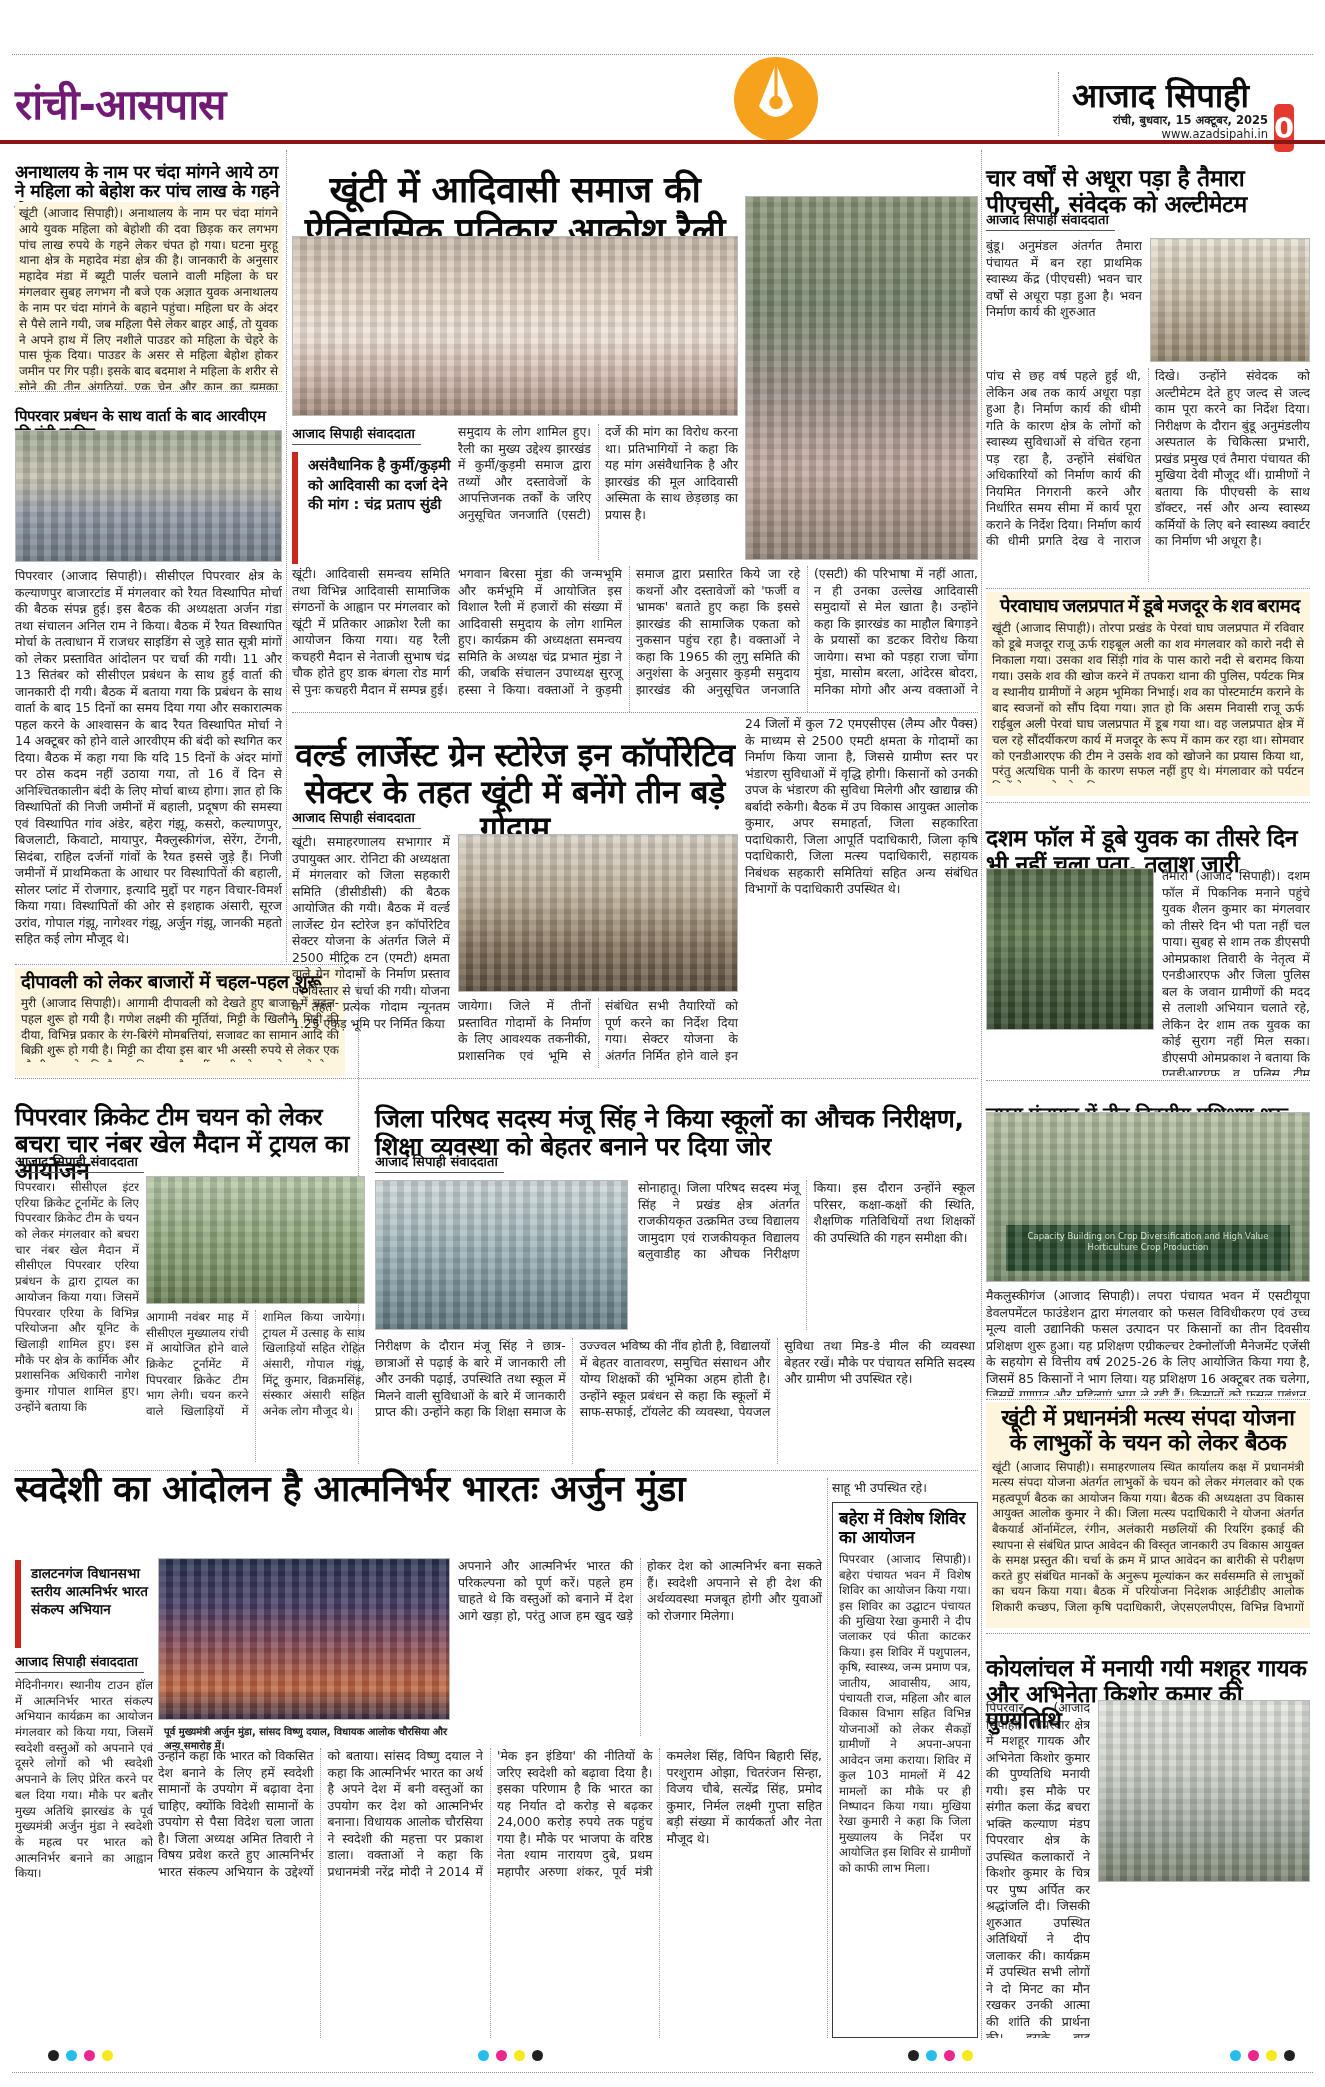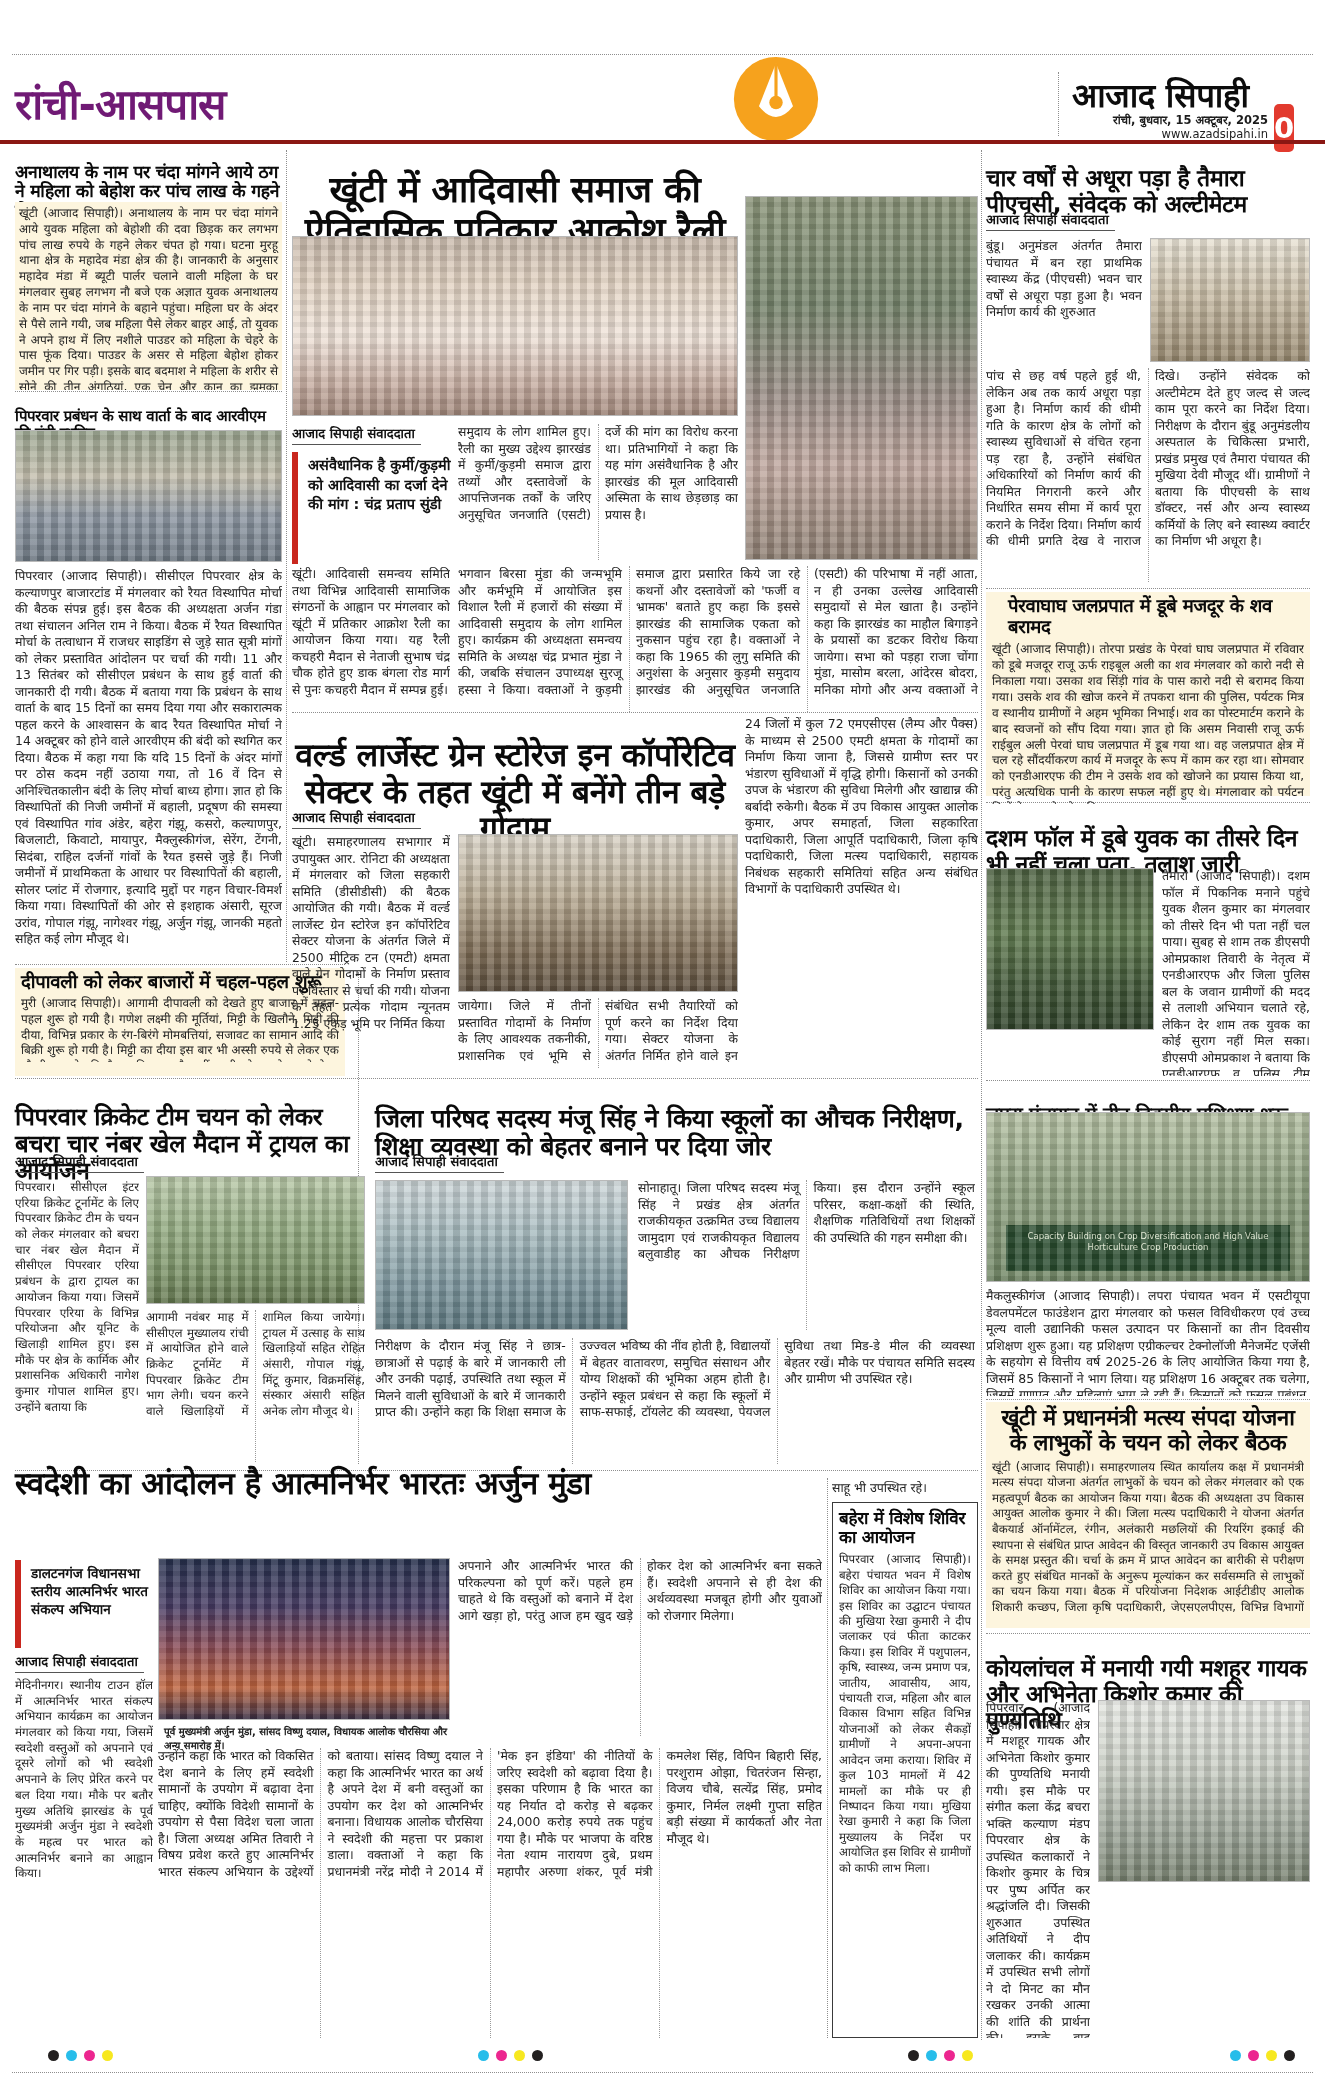--- a/index.html
+++ b/index.html
@@ -134,21 +134,21 @@
   <section>
     <h2 class="abs headline" style="left:375px;top:1084px;width:600px;font-size:25px;">जिला परिषद सदस्य मंजू सिंह ने किया स्कूलों का औचक निरीक्षण, शिक्षा व्यवस्था को बेहतर बनाने पर दिया जोर</h2>
     <div class="abs byline" style="left:375px;top:1152px;">आजाद सिपाही संवाददाता</div>
     <div class="photo ph-school" style="left:375px;top:1180px;width:253px;height:150px;"></div>
     <div class="abs body-text cols-2" style="left:638px;top:1180px;width:337px;height:150px;">सोनाहातू। जिला परिषद सदस्य मंजू सिंह ने प्रखंड क्षेत्र अंतर्गत राजकीयकृत उत्क्रमित उच्च विद्यालय जामुदाग एवं राजकीयकृत विद्यालय बलुवाडीह का औचक निरीक्षण किया। इस दौरान उन्होंने स्कूल परिसर, कक्षा-कक्षों की स्थिति, शैक्षणिक गतिविधियों तथा शिक्षकों की उपस्थिति की गहन समीक्षा की।</div>
     <div class="abs body-text cols-3" style="left:375px;top:1338px;width:600px;height:126px;">निरीक्षण के दौरान मंजू सिंह ने छात्र-छात्राओं से पढ़ाई के बारे में जानकारी ली और उनकी पढ़ाई, उपस्थिति तथा स्कूल में मिलने वाली सुविधाओं के बारे में जानकारी प्राप्त की। उन्होंने कहा कि शिक्षा समाज के उज्ज्वल भविष्य की नींव होती है, विद्यालयों में बेहतर वातावरण, समुचित संसाधन और योग्य शिक्षकों की भूमिका अहम होती है। उन्होंने स्कूल प्रबंधन से कहा कि स्कूलों में साफ-सफाई, टॉयलेट की व्यवस्था, पेयजल सुविधा तथा मिड-डे मील की व्यवस्था बेहतर रखें। मौके पर पंचायत समिति सदस्य और ग्रामीण भी उपस्थित रहे।</div>
     <div class="abs body-text" style="left:832px;top:1480px;width:146px;height:16px;">साहू भी उपस्थित रहे।</div>
   </section>
 
   <section>
-    <h1 class="abs headline" style="left:15px;top:1445px;width:808px;font-size:31px;">स्वदेशी का आंदोलन है आत्मनिर्भर भारतः अर्जुन मुंडा</h1>
+    <h1 class="abs headline" style="left:15px;top:1445px;width:808px;font-size:36px;">स्वदेशी का आंदोलन है आत्मनिर्भर भारतः अर्जुन मुंडा</h1>
     <div class="abs quote-box" style="left:15px;top:1560px;width:122px;height:80px;font-size:13.5px;">डालटनगंज विधानसभा स्तरीय आत्मनिर्भर भारत संकल्प अभियान</div>
     <div class="abs byline" style="left:15px;top:1652px;">आजाद सिपाही संवाददाता</div>
     <div class="abs body-text" style="left:15px;top:1678px;width:138px;height:360px;font-size:11.8px;">मेदिनीनगर। स्थानीय टाउन हॉल में आत्मनिर्भर भारत संकल्प अभियान कार्यक्रम का आयोजन मंगलवार को किया गया, जिसमें स्वदेशी वस्तुओं को अपनाने एवं दूसरे लोगों को भी स्वदेशी अपनाने के लिए प्रेरित करने पर बल दिया गया। मौके पर बतौर मुख्य अतिथि झारखंड के पूर्व मुख्यमंत्री अर्जुन मुंडा ने स्वदेशी के महत्व पर भारत को आत्मनिर्भर बनाने का आह्वान किया।</div>
     <div class="photo ph-hall" style="left:158px;top:1558px;width:292px;height:162px;"></div>
     <div class="abs caption" style="left:164px;top:1724px;width:292px;">पूर्व मुख्यमंत्री अर्जुन मुंडा, सांसद विष्णु दयाल, विधायक आलोक चौरसिया और अन्य समारोह में।</div>
     <div class="abs body-text cols-2" style="left:458px;top:1558px;width:364px;height:178px;">अपनाने और आत्मनिर्भर भारत की परिकल्पना को पूर्ण करें। पहले हम चाहते थे कि वस्तुओं को बनाने में देश आगे खड़ा हो, परंतु आज हम खुद खड़े होकर देश को आत्मनिर्भर बना सकते हैं। स्वदेशी अपनाने से ही देश की अर्थव्यवस्था मजबूत होगी और युवाओं को रोजगार मिलेगा।</div>
     <div class="abs body-text cols-4" style="left:158px;top:1748px;width:664px;height:290px;">उन्होंने कहा कि भारत को विकसित देश बनाने के लिए हमें स्वदेशी सामानों के उपयोग में बढ़ावा देना चाहिए, क्योंकि विदेशी सामानों के उपयोग से पैसा विदेश चला जाता है। जिला अध्यक्ष अमित तिवारी ने विषय प्रवेश करते हुए आत्मनिर्भर भारत संकल्प अभियान के उद्देश्यों को बताया। सांसद विष्णु दयाल ने कहा कि आत्मनिर्भर भारत का अर्थ है अपने देश में बनी वस्तुओं का उपयोग कर देश को आत्मनिर्भर बनाना। विधायक आलोक चौरसिया ने स्वदेशी की महत्ता पर प्रकाश डाला। वक्ताओं ने कहा कि प्रधानमंत्री नरेंद्र मोदी ने 2014 में 'मेक इन इंडिया' की नीतियों के जरिए स्वदेशी को बढ़ावा दिया है। इसका परिणाम है कि भारत का यह निर्यात दो करोड़ से बढ़कर 24,000 करोड़ रुपये तक पहुंच गया है। मौके पर भाजपा के वरिष्ठ नेता श्याम नारायण दुबे, प्रथम महापौर अरुणा शंकर, पूर्व मंत्री कमलेश सिंह, विपिन बिहारी सिंह, परशुराम ओझा, चितरंजन सिन्हा, विजय चौबे, सत्येंद्र सिंह, प्रमोद कुमार, निर्मल लक्ष्मी गुप्ता सहित बड़ी संख्या में कार्यकर्ता और नेता मौजूद थे।</div>
   </section>
 
   <section>
@@ -161,21 +161,21 @@
   <section>
     <h2 class="abs headline" style="left:986px;top:146px;width:324px;font-size:23px;">चार वर्षों से अधूरा पड़ा है तैमारा पीएचसी, संवेदक को अल्टीमेटम</h2>
     <div class="abs byline" style="left:986px;top:210px;">आजाद सिपाही संवाददाता</div>
     <div class="abs body-text" style="left:986px;top:238px;width:156px;height:124px;">बुंडू। अनुमंडल अंतर्गत तैमारा पंचायत में बन रहा प्राथमिक स्वास्थ्य केंद्र (पीएचसी) भवन चार वर्षों से अधूरा पड़ा हुआ है। भवन निर्माण कार्य की शुरुआत</div>
     <div class="photo ph-phc" style="left:1150px;top:238px;width:160px;height:124px;"></div>
     <div class="abs body-text cols-2" style="left:986px;top:368px;width:324px;height:214px;">पांच से छह वर्ष पहले हुई थी, लेकिन अब तक कार्य अधूरा पड़ा हुआ है। निर्माण कार्य की धीमी गति के कारण क्षेत्र के लोगों को स्वास्थ्य सुविधाओं से वंचित रहना पड़ रहा है, उन्होंने संबंधित अधिकारियों को निर्माण कार्य की नियमित निगरानी करने और निर्धारित समय सीमा में कार्य पूरा कराने के निर्देश दिया। निर्माण कार्य की धीमी प्रगति देख वे नाराज दिखे। उन्होंने संवेदक को अल्टीमेटम देते हुए जल्द से जल्द काम पूरा करने का निर्देश दिया। निरीक्षण के दौरान बुंडू अनुमंडलीय अस्पताल के चिकित्सा प्रभारी, प्रखंड प्रमुख एवं तैमारा पंचायत की मुखिया देवी मौजूद थीं। ग्रामीणों ने बताया कि पीएचसी के साथ डॉक्टर, नर्स और अन्य स्वास्थ्य कर्मियों के लिए बने स्वास्थ्य क्वार्टर का निर्माण भी अधूरा है।</div>
   </section>
 
   <section>
     <div class="abs cream" style="left:986px;top:592px;width:312px;height:196px;padding:4px 6px;">
-      <h3 class="headline" style="font-size:18.5px;margin:0 0 4px 16px;">पेरवाघाघ जलप्रपात में डूबे मजदूर के शव बरामद</h3>
+      <h3 class="headline" style="font-size:18.5px;margin:0 0 4px 8px;font-family:Liberation Serif, serif;">पेरवाघाघ जलप्रपात में डूबे मजदूर के शव बरामद</h3>
       <div class="body-text" style="font-size:12px;height:162px;">खूंटी (आजाद सिपाही)। तोरपा प्रखंड के पेरवां घाघ जलप्रपात में रविवार को डूबे मजदूर राजू ऊर्फ राइबूल अली का शव मंगलवार को कारो नदी से निकाला गया। उसका शव सिंड़ी गांव के पास कारो नदी से बरामद किया गया। उसके शव की खोज करने में तपकरा थाना की पुलिस, पर्यटक मित्र व स्थानीय ग्रामीणों ने अहम भूमिका निभाई। शव का पोस्टमार्टम कराने के बाद स्वजनों को सौंप दिया गया। ज्ञात हो कि असम निवासी राजू ऊर्फ राईबुल अली पेरवां घाघ जलप्रपात में डूब गया था। वह जलप्रपात क्षेत्र में चल रहे सौंदर्यीकरण कार्य में मजदूर के रूप में काम कर रहा था। सोमवार को एनडीआरएफ की टीम ने उसके शव को खोजने का प्रयास किया था, परंतु अत्यधिक पानी के कारण सफल नहीं हुए थे। मंगलावार को पर्यटन मित्रों ने शव को खोज निकाला।</div>
     </div>
   </section>
 
   <section>
     <h2 class="abs headline" style="left:986px;top:806px;width:324px;font-size:23px;">दशम फॉल में डूबे युवक का तीसरे दिन भी नहीं चला पता, तलाश जारी</h2>
     <div class="abs" style="left:986px;top:868px;width:324px;height:208px;">
       <div class="ph-forest" style="float:left;position:relative;width:168px;height:162px;margin:0 8px 4px 0;border:1px solid #b9b9b9;box-sizing:border-box;"></div>
       <div class="body-text" style="height:208px;">तैमारा (आजाद सिपाही)। दशम फॉल में पिकनिक मनाने पहुंचे युवक शैलन कुमार का मंगलवार को तीसरे दिन भी पता नहीं चल पाया। सुबह से शाम तक डीएसपी ओमप्रकाश तिवारी के नेतृत्व में एनडीआरएफ और जिला पुलिस बल के जवान ग्रामीणों की मदद से तलाशी अभियान चलाते रहे, लेकिन देर शाम तक युवक का कोई सुराग नहीं मिल सका। डीएसपी ओमप्रकाश ने बताया कि एनडीआरएफ व पुलिस टीम लगातार प्रयास कर रही है, लेकिन पानी की अधिक गहराई और बहाव के कारण तलाशी में कठिनाई हो रही है। बुधवार को भी तलाशी अभियान जारी रहेगा और पानी का बहाव कम होने के बाद फिर से गहराई में शव ढूंढ़ा जायेगा।</div>
     </div>

